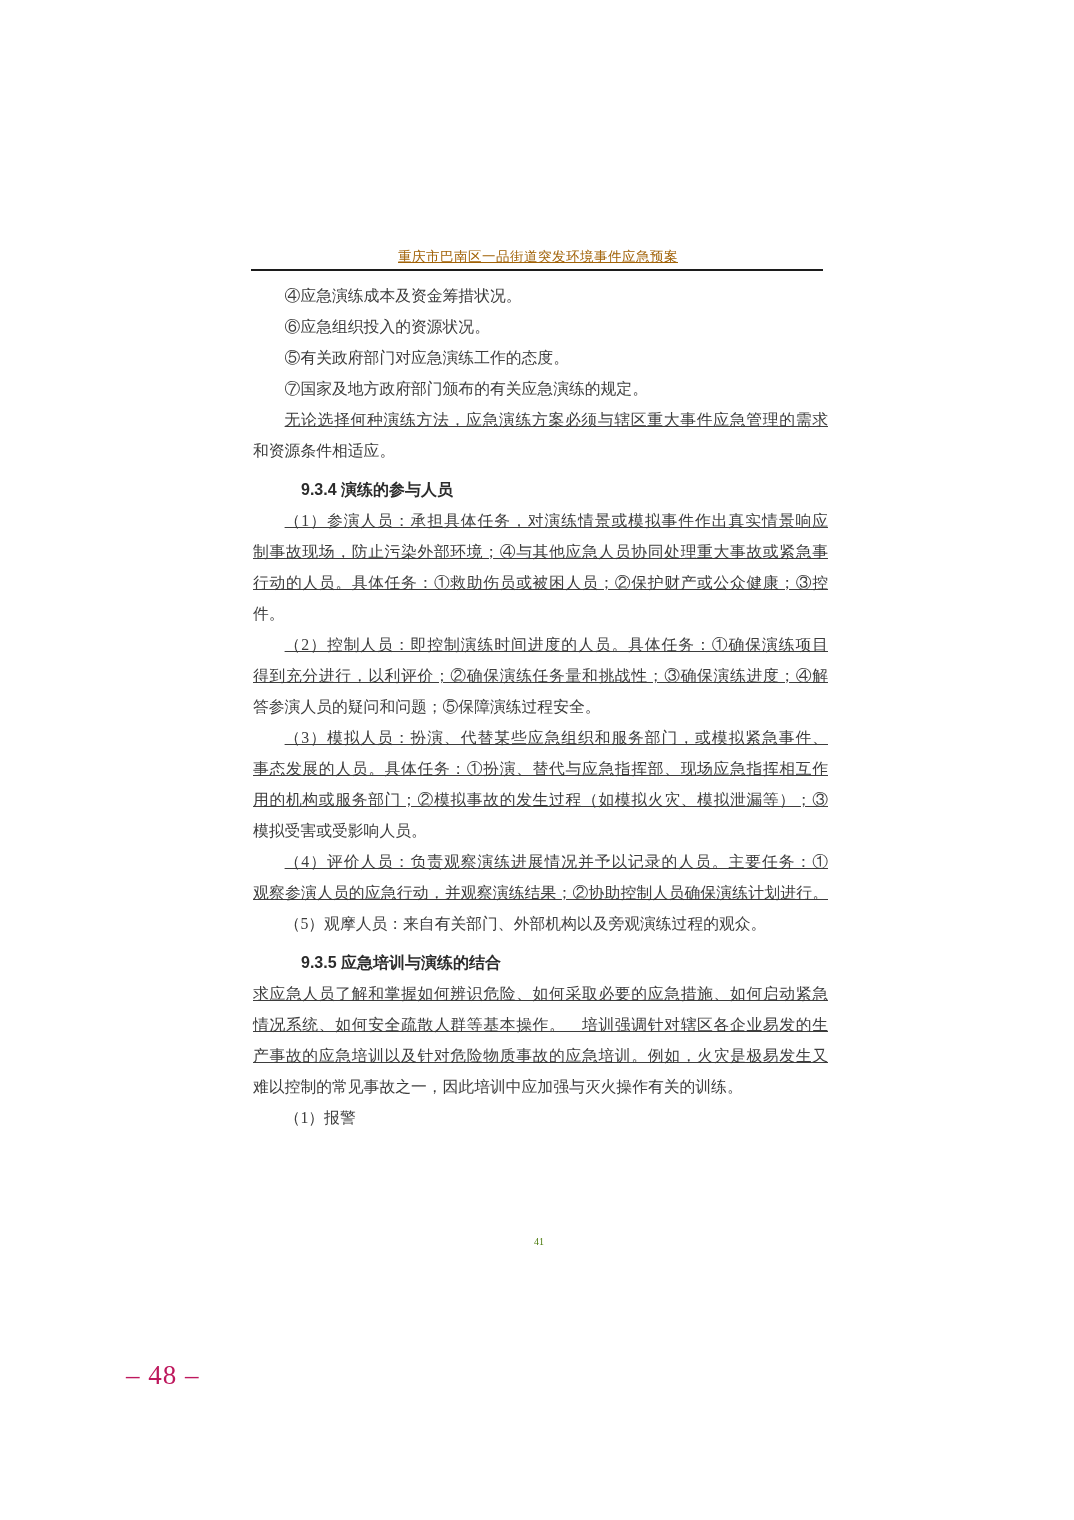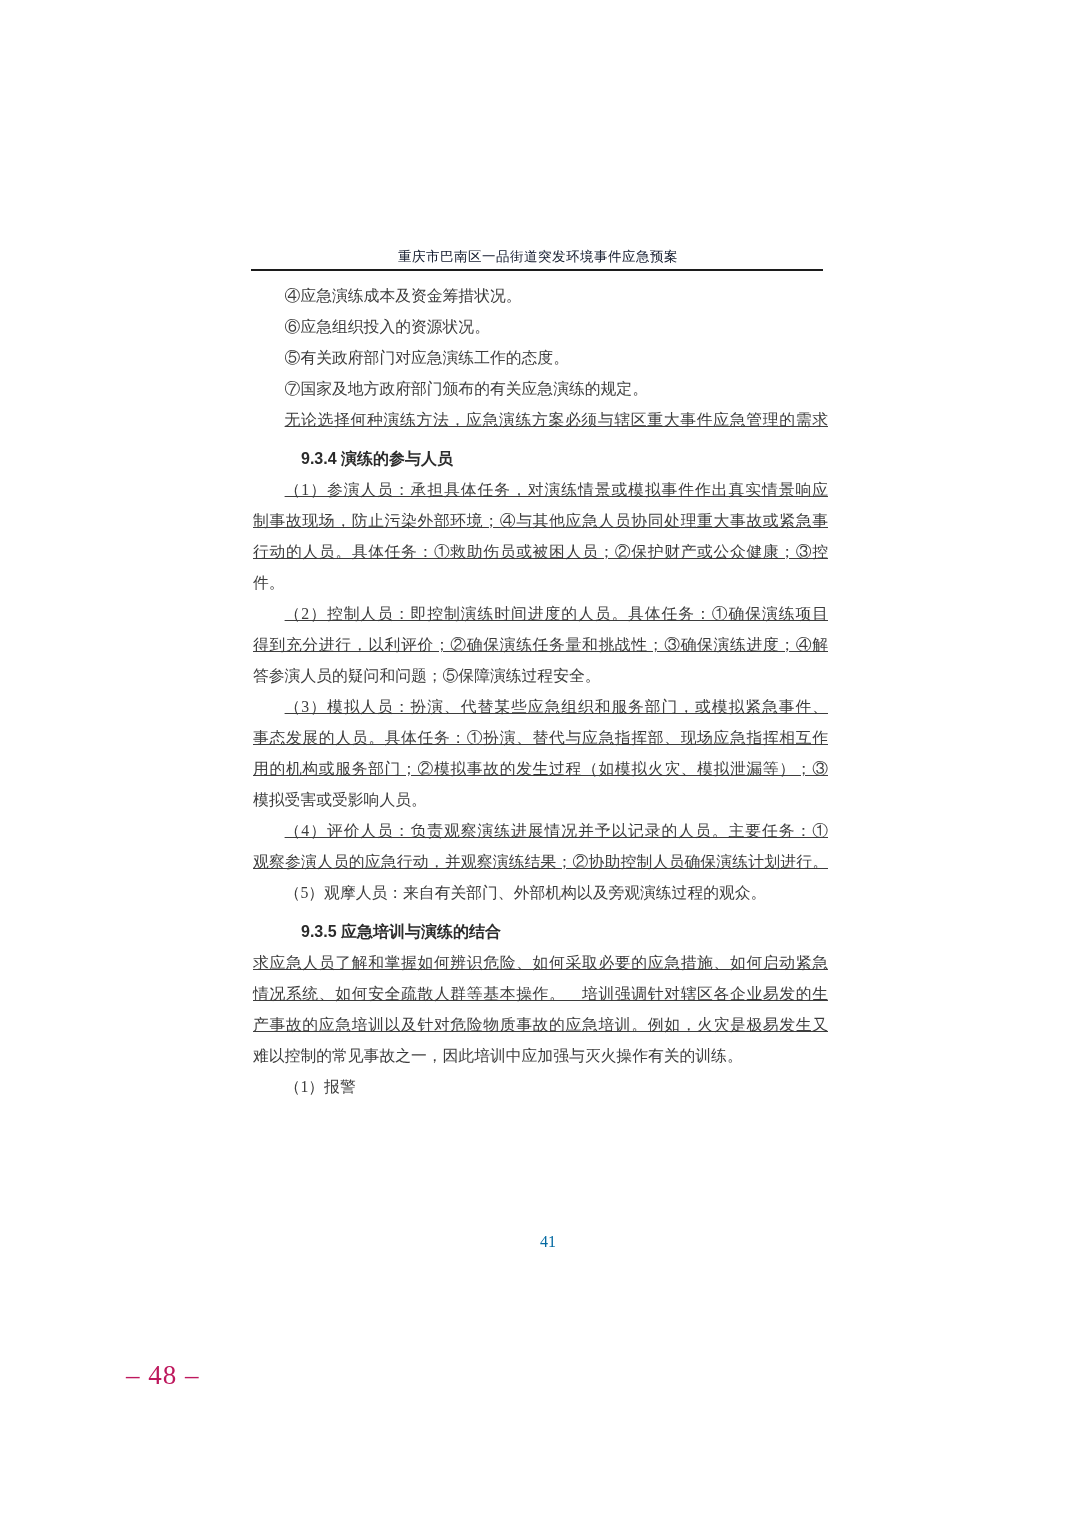--- a/index.html
+++ b/index.html
@@ -14,22 +14,23 @@
   }
   .running-head {
     position: absolute;
     top: 249px;
     left: 252px;
     width: 572px;
     text-align: center;
     font-size: 13.5px;
     line-height: 15px;
     letter-spacing: 0.5px;
-    color: #0f172a;
+    color: #a16207;
     white-space: nowrap;
+    text-decoration: underline;
   }
   .head-rule {
     position: absolute;
     top: 269px;
     left: 251px;
     width: 572px;
     height: 0;
     border-top: 2px solid #1c1c1c;
   }
   .body-text {
@@ -53,27 +54,27 @@
     font-weight: 700;
     font-size: 16px;
     color: #2b2b2b;
     margin-top: 8px;
     text-align: left;
     margin-left: 48px;
   }
   .inner-page-number {
     position: absolute;
     top: 1232px;
-    left: 262px;
+    left: 253px;
     width: 572px;
     height: 20px;
     line-height: 20px;
     text-align: center;
-    font-size: 16px;
-    color: #0369a1;
+    font-size: 10px;
+    color: #4d7c0f;
   }
   .print-page-number {
     position: absolute;
     top: 1358px;
     left: 126px;
     font-size: 27px;
     line-height: 34px;
     letter-spacing: 1px;
     color: #be185d;
     white-space: nowrap;
@@ -87,20 +88,21 @@
   <div class="running-head">重庆市巴南区一品街道突发环境事件应急预案</div>
 
   <div class="head-rule"></div>
 
   <div class="body-text">
       <div class="line indent">④应急演练成本及资金筹措状况。</div>
       <div class="line indent">⑥应急组织投入的资源状况。</div>
       <div class="line indent">⑤有关政府部门对应急演练工作的态度。</div>
       <div class="line indent">⑦国家及地方政府部门颁布的有关应急演练的规定。</div>
       <div class="line indent fill">无论选择何种演练方法，应急演练方案必须与辖区重大事件应急管理的需求</div>
+      <div class="line">和资源条件相适应。</div>
       <div class="line heading">9.3.4 演练的参与人员</div>
       <div class="line indent fill">（1）参演人员：承担具体任务，对演练情景或模拟事件作出真实情景响应</div>
       <div class="line fill">制事故现场，防止污染外部环境；④与其他应急人员协同处理重大事故或紧急事</div>
       <div class="line fill">行动的人员。具体任务：①救助伤员或被困人员；②保护财产或公众健康；③控</div>
       <div class="line">件。</div>
       <div class="line indent fill">（2）控制人员：即控制演练时间进度的人员。具体任务：①确保演练项目</div>
       <div class="line fill">得到充分进行，以利评价；②确保演练任务量和挑战性；③确保演练进度；④解</div>
       <div class="line">答参演人员的疑问和问题；⑤保障演练过程安全。</div>
       <div class="line indent fill">（3）模拟人员：扮演、代替某些应急组织和服务部门，或模拟紧急事件、</div>
       <div class="line fill">事态发展的人员。具体任务：①扮演、替代与应急指挥部、现场应急指挥相互作</div>

